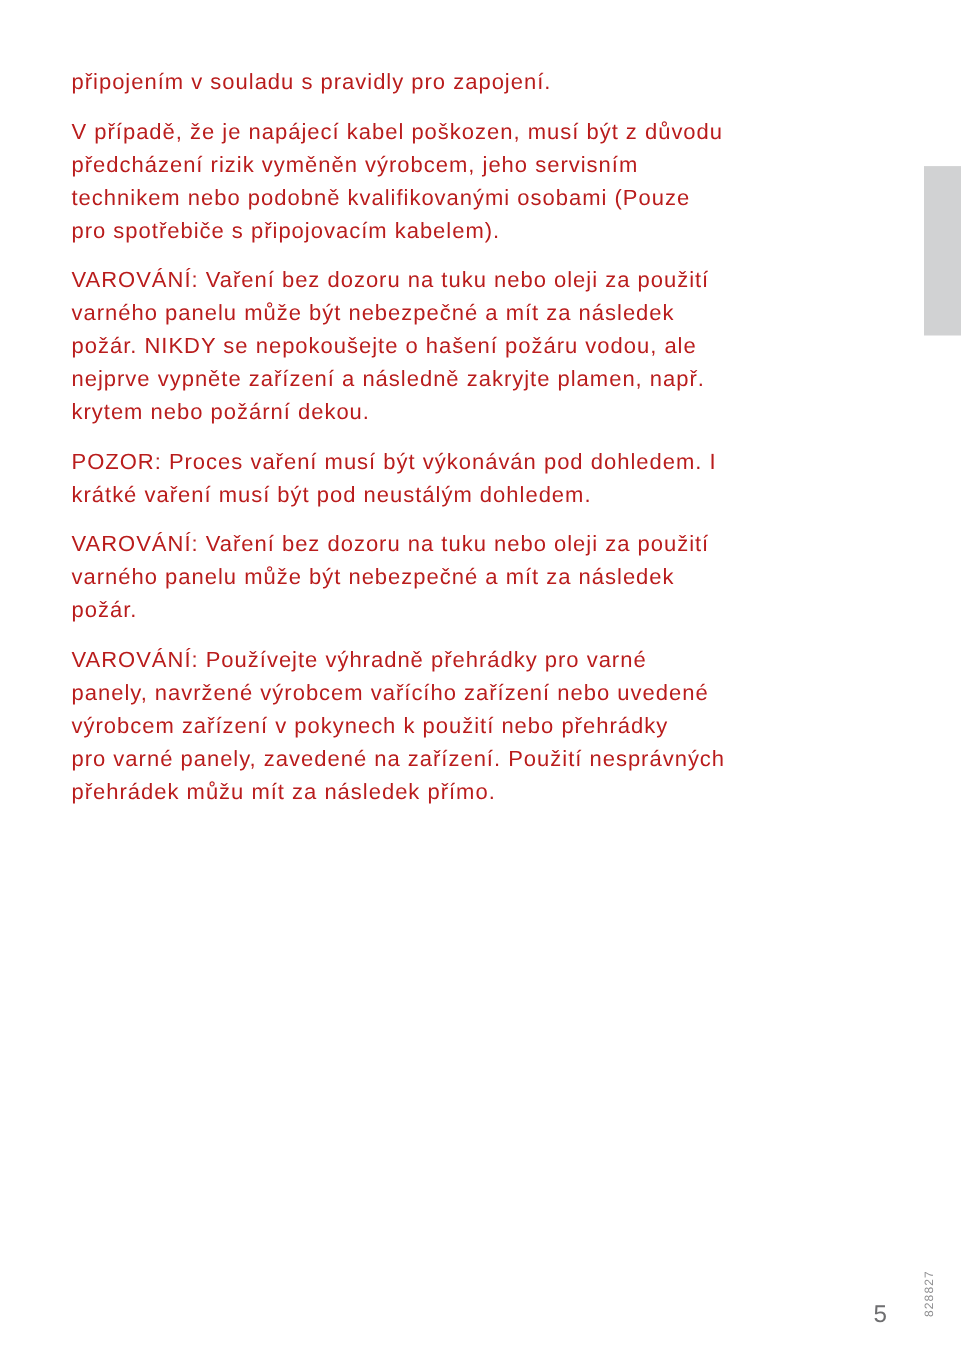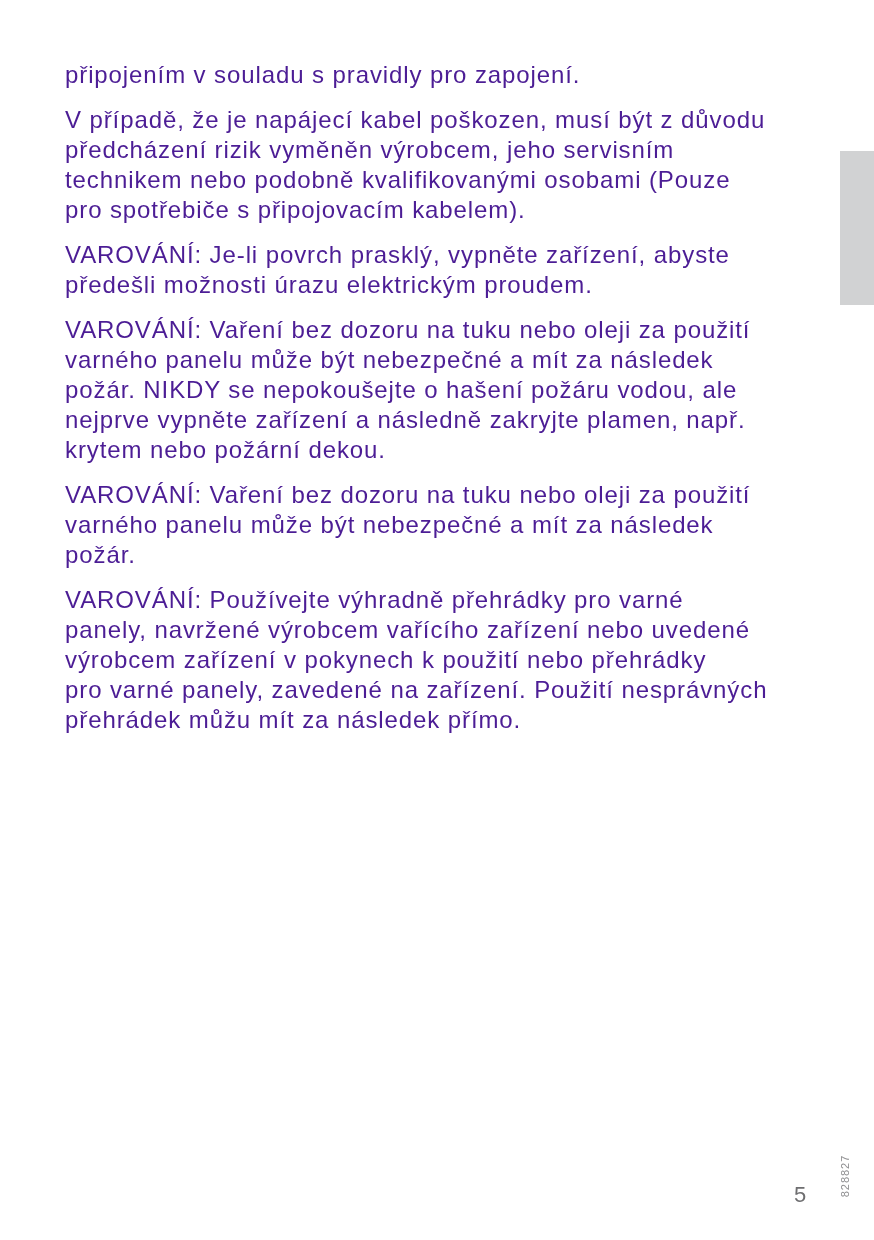--- a/index.html
+++ b/index.html
@@ -16,25 +16,25 @@
     font-family: "Liberation Sans", "DejaVu Sans", sans-serif;
   }
   .text-content {
     position: absolute;
     left: 65px;
     top: 60px;
     width: 772px;
   }
   .para {
     margin: 0 0 15px 0;
-    font-size: 24px;
+    font-size: 20px;
     font-weight: 300;
     line-height: 30px;
     letter-spacing: 0.9px;
-    color: #4c1d95;
+    color: #b91c1c;
     white-space: pre-line;
   }
   .thumb-index-bar {
     position: absolute;
     left: 840px;
     top: 151px;
     width: 34px;
     height: 154px;
     background: #d1d2d3;
   }
@@ -70,27 +70,27 @@
 <body>
 
 <div class="page">
 
   <main class="text-content">
     <p class="para">připojením v souladu s pravidly pro zapojení.</p>
     <p class="para">V případě, že je napájecí kabel poškozen, musí být z důvodu
 předcházení rizik vyměněn výrobcem, jeho servisním
 technikem nebo podobně kvalifikovanými osobami (Pouze
 pro spotřebiče s připojovacím kabelem).</p>
-    <p class="para">VAROVÁNÍ: Je-li povrch prasklý, vypněte zařízení, abyste
-předešli možnosti úrazu elektrickým proudem.</p>
     <p class="para">VAROVÁNÍ: Vaření bez dozoru na tuku nebo oleji za použití
 varného panelu může být nebezpečné a mít za následek
 požár. NIKDY se nepokoušejte o hašení požáru vodou, ale
 nejprve vypněte zařízení a následně zakryjte plamen, např.
 krytem nebo požární dekou.</p>
+    <p class="para">POZOR: Proces vaření musí být výkonáván pod dohledem. I
+krátké vaření musí být pod neustálým dohledem.</p>
     <p class="para">VAROVÁNÍ: Vaření bez dozoru na tuku nebo oleji za použití
 varného panelu může být nebezpečné a mít za následek
 požár.</p>
     <p class="para">VAROVÁNÍ: Používejte výhradně přehrádky pro varné
 panely, navržené výrobcem vařícího zařízení nebo uvedené
 výrobcem zařízení v pokynech k použití nebo přehrádky
 pro varné panely, zavedené na zařízení. Použití nesprávných
 přehrádek můžu mít za následek přímo.</p>
   </main>
 

